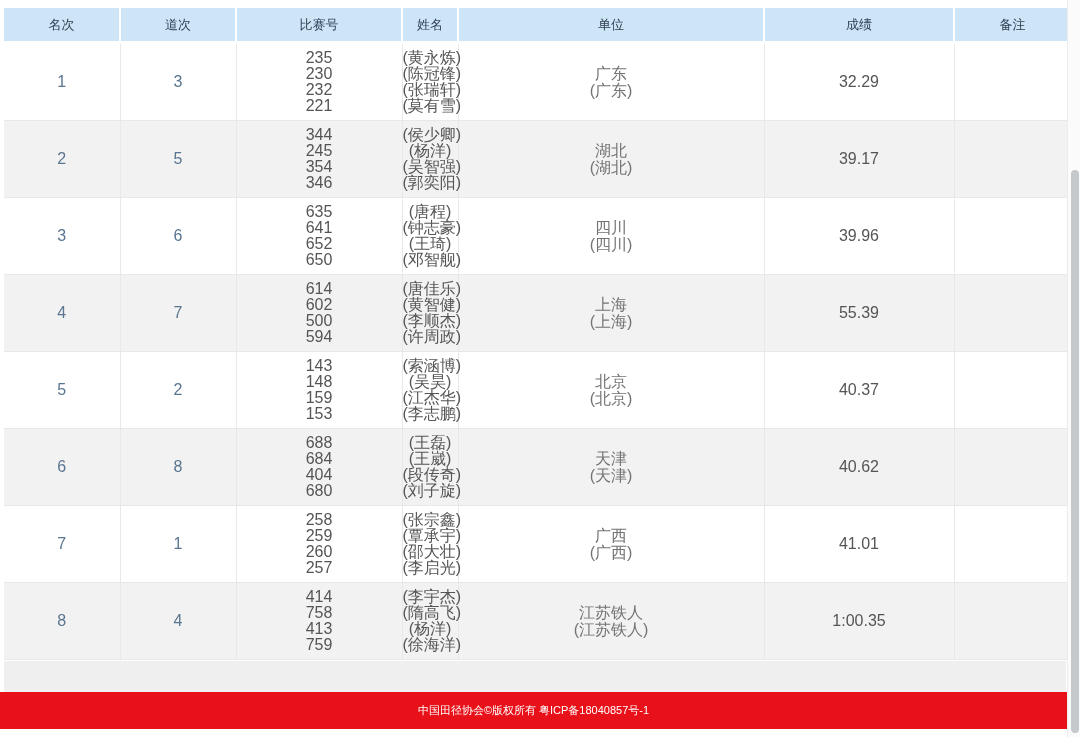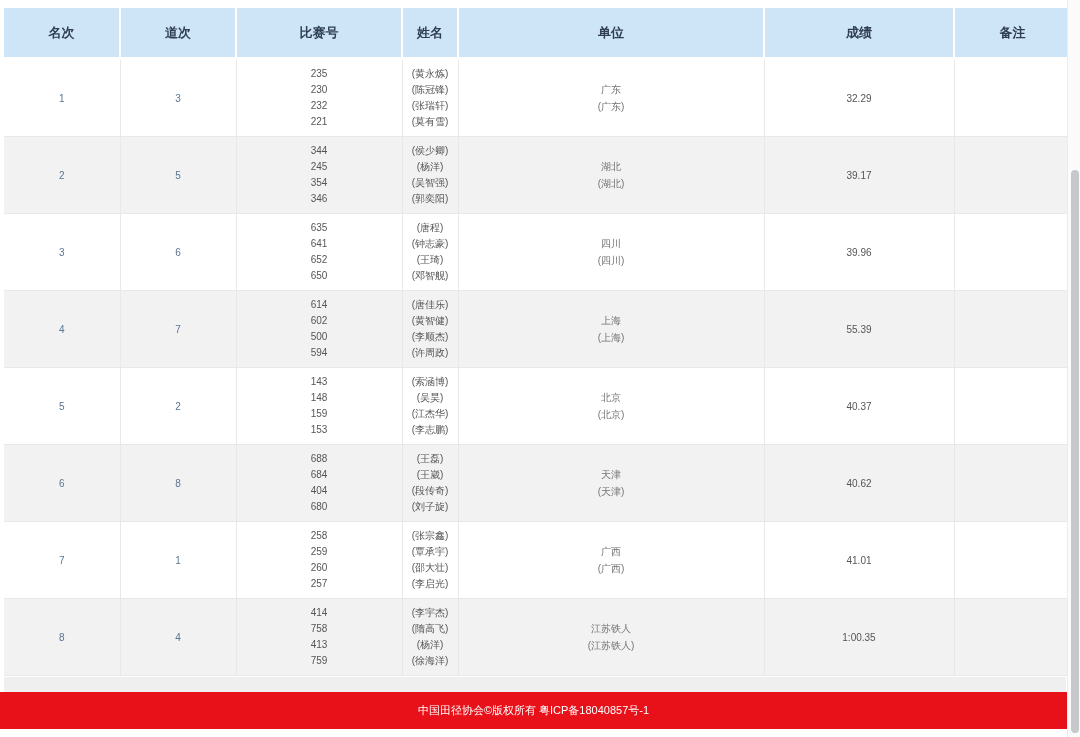--- a/index.html
+++ b/index.html
@@ -6,28 +6,28 @@
   body{
     width:1080px;height:737px;overflow:hidden;background:#ffffff;
     font-family:"Liberation Sans","DejaVu Sans",sans-serif;
   }
   .page{position:relative;width:1080px;height:737px;}
   .content{padding:8px 14px 0 4px;}
   table.results{width:100%;border-collapse:collapse;table-layout:fixed;}
   thead th{
     background:var(--header-bg,#cde5f7);
     color:var(--header-text,#2f3e52);
-    font-size:13px;font-weight:700;height:25px;padding:12px;
+    font-size:13px;font-weight:400;height:25px;padding:4px;
     border-right:2px solid #ffffff;border-bottom:3px solid #ffffff;
     text-align:center;vertical-align:middle;
   }
   thead th:last-child{border-right:none;}
   tbody td{
     height:76px;padding:0;text-align:center;vertical-align:middle;
-    font-size:10px;color:var(--body-text,#555555);background:#ffffff;
+    font-size:16px;color:var(--body-text,#555555);background:#ffffff;
     border-right:1px solid var(--grid,#e8e8e8);
     border-bottom:1px solid var(--grid,#e8e8e8);
     white-space:nowrap;overflow:visible;
   }
   tbody td:last-child{border-right:none;}
   tbody tr:nth-child(even) td{background:var(--row-alt,#f2f2f2);}
   td.rank-col,td.lane-col{color:var(--rank-text,#5a7590);}
   .line{line-height:16px;}
   .unit-line{line-height:17px;color:#737373;}
   .below-band{height:33px;background:var(--band,#efefef);margin-top:1px;}

